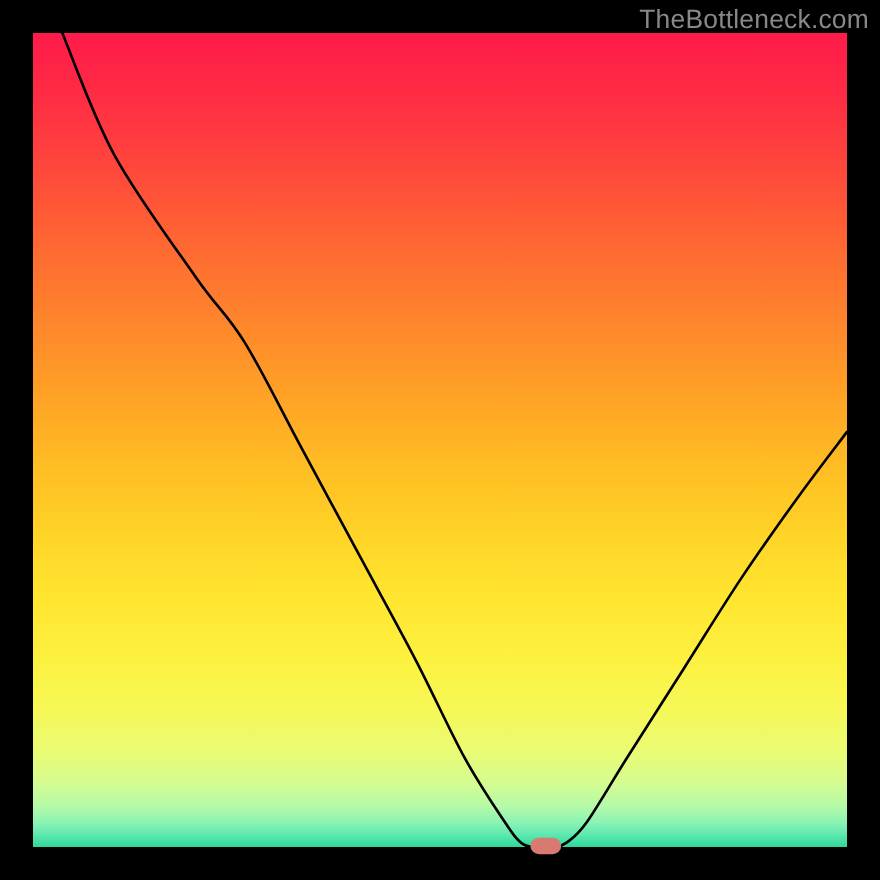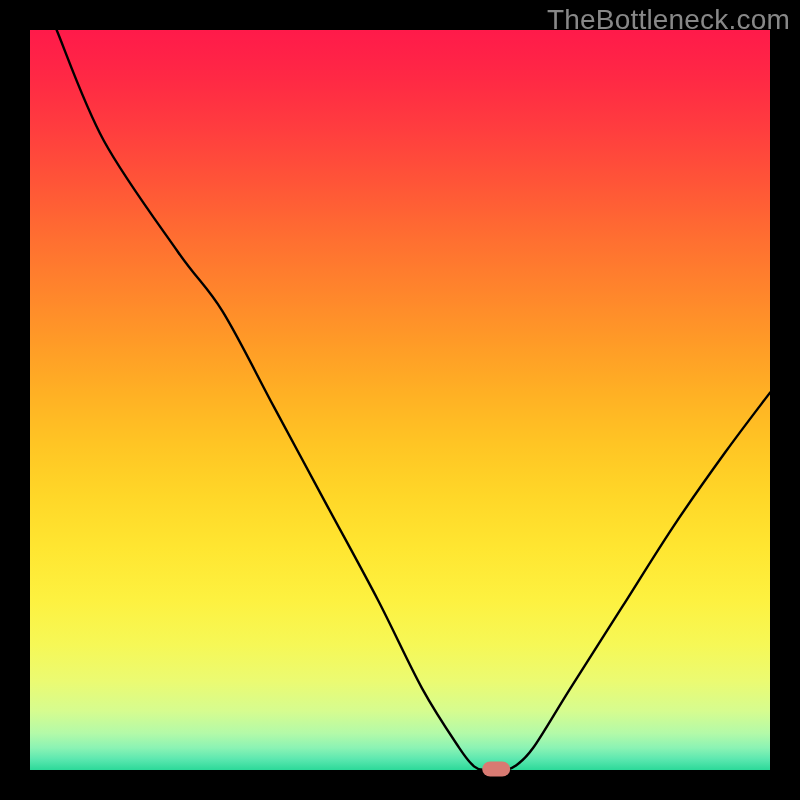--- a/index.html
+++ b/index.html
@@ -13,21 +13,21 @@
   .container {
     position: relative;
     width: 800px;
     height: 800px;
   }
   .watermark {
     position: absolute;
     top: 4px;
     right: 10px;
     font-family: Arial, Helvetica, sans-serif;
-    font-size: 28px;
+    font-size: 24px;
     color: #888888;
     z-index: 10;
     letter-spacing: 0.2px;
   }
   svg {
     display: block;
   }
 </style>
 </head>
 <body>

